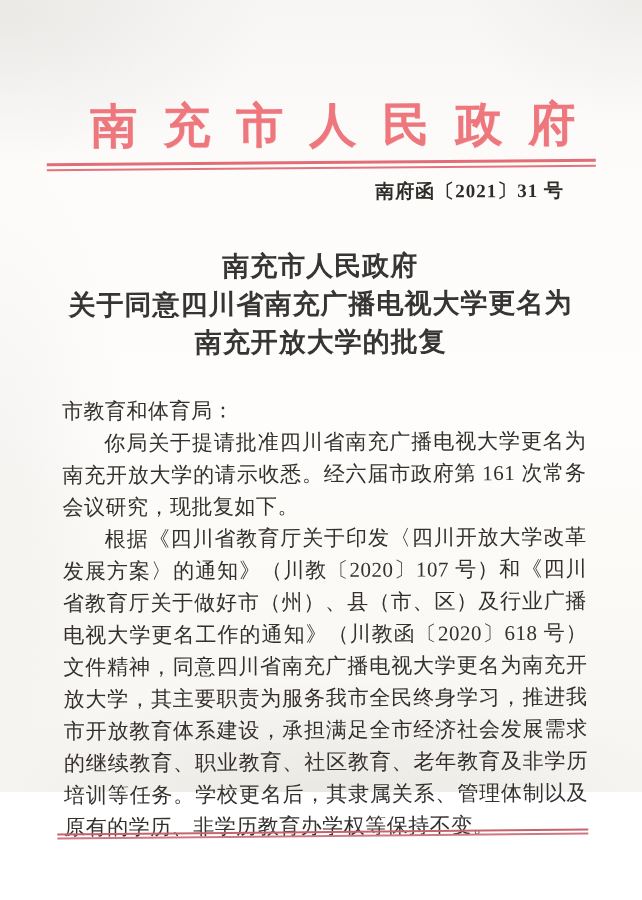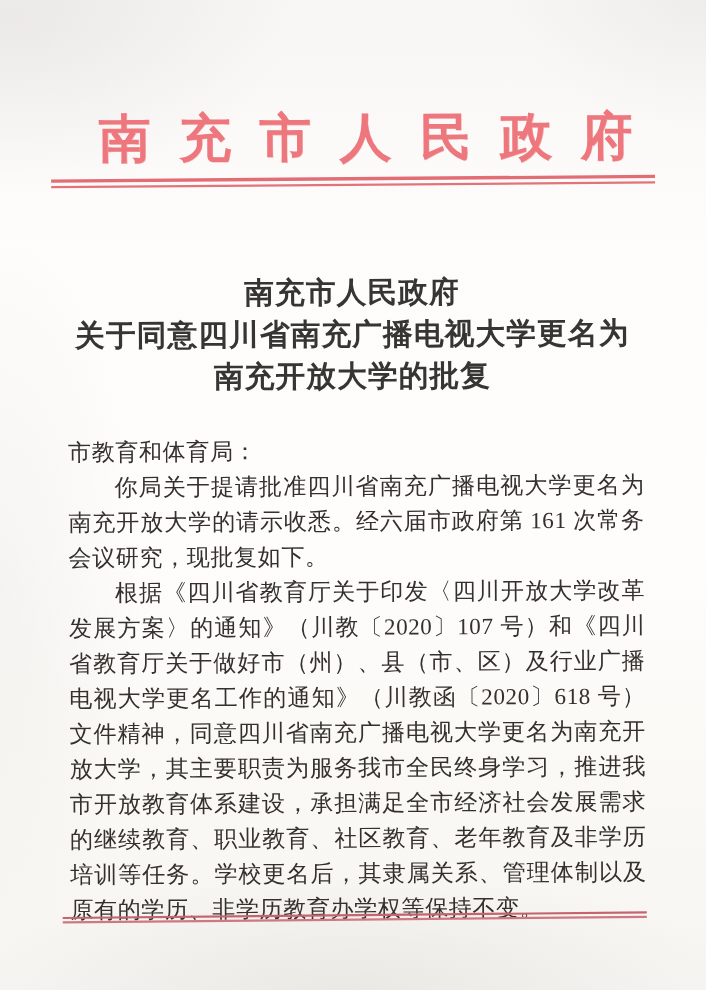--- a/index.html
+++ b/index.html
@@ -9,21 +9,21 @@
   body {
     width: 642px;
     height: 900px;
     overflow: hidden;
     font-family: "Liberation Serif", "DejaVu Serif", serif;
   }
   
   .photo {
     position: relative;
     width: 642px;
-    height: 900px;
+    height: 792px;
     background:
       radial-gradient(ellipse 420px 260px at 2% 2%, rgba(120,115,110,0.10), transparent 60%),
       radial-gradient(ellipse 300px 200px at 100% 0%, rgba(130,125,120,0.08), transparent 60%),
       radial-gradient(ellipse 500px 160px at 50% 100%, rgba(125,120,112,0.10), transparent 70%),
       radial-gradient(ellipse 200px 500px at 0% 60%, rgba(130,125,118,0.07), transparent 65%),
       linear-gradient(180deg, #f8f6f4 0%, #fdfcfa 22%, #fefdfb 55%, #f7f5f1 100%);
   }
   .sheet-content {
     position: absolute;
     inset: 0;
@@ -112,20 +112,21 @@
 </head>
 <body>
 
 <div class="photo">
   <div class="sheet-content">
 
     <div class="letterhead">南充市人民政府</div>
 
     <div class="letterhead-rule"></div>
 
+    <div class="doc-number">南府函〔2021〕31 号</div>
 
     <div class="doc-title">
       <div>南充市人民政府</div>
       <div>关于同意四川省南充广播电视大学更名为</div>
       <div>南充开放大学的批复</div>
     </div>
 
     <div class="doc-body">
       <div class="salutation">市教育和体育局：</div>
       <p>你局关于提请批准四川省南充广播电视大学更名为南充开放大学的请示收悉。经六届市政府第 161 次常务会议研究，现批复如下。</p>

